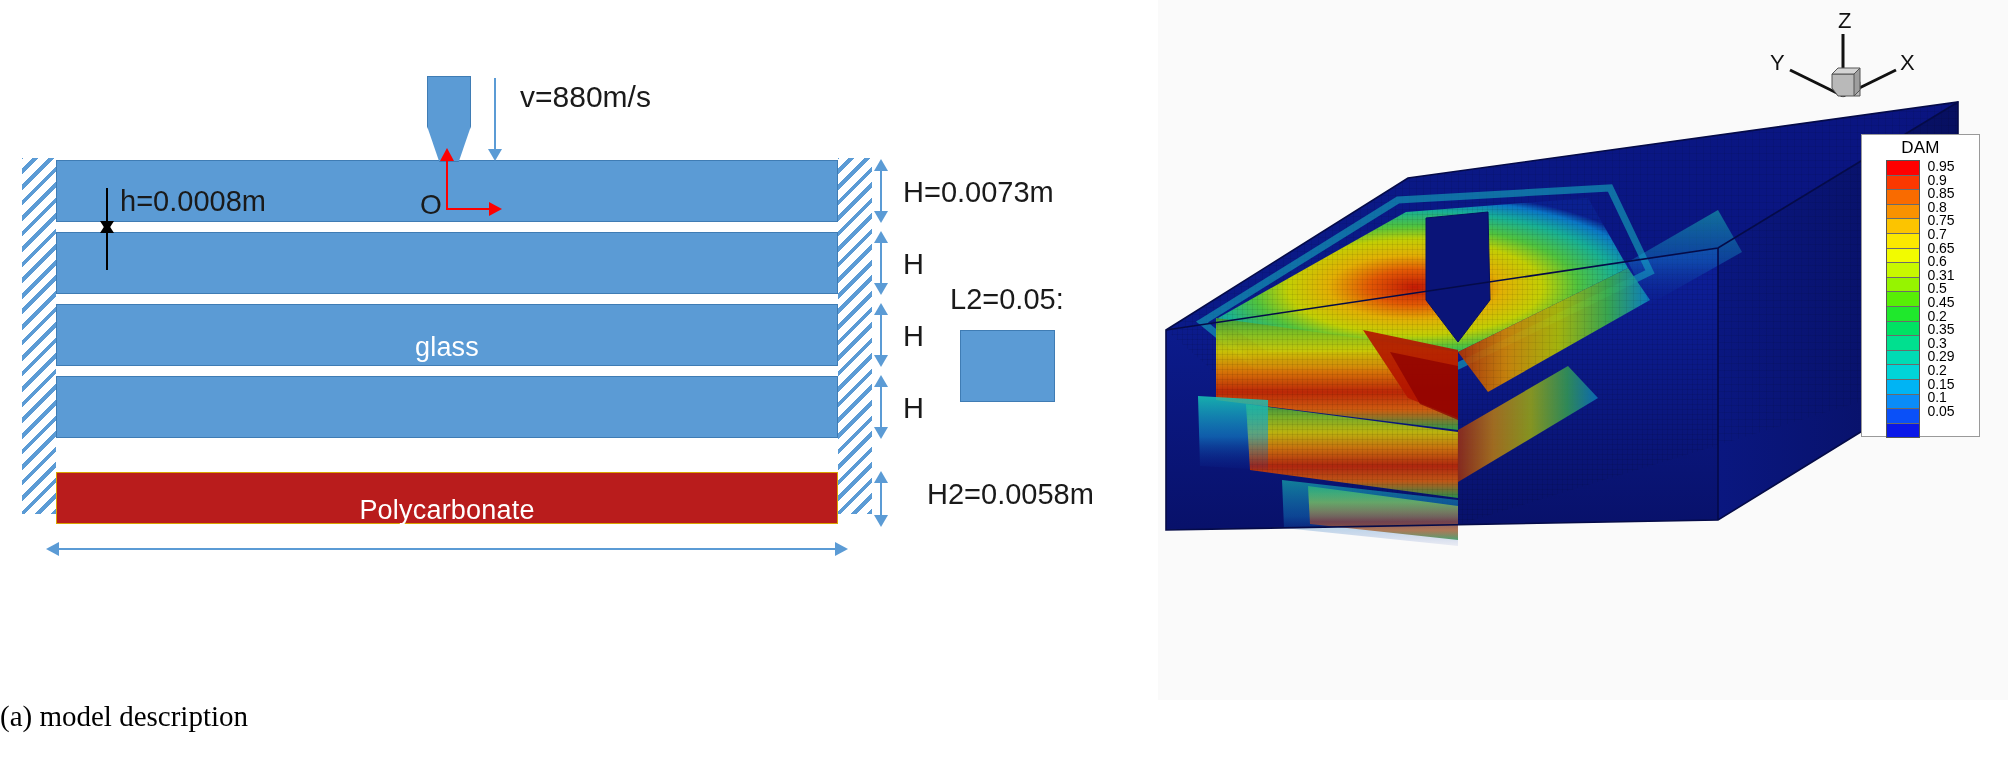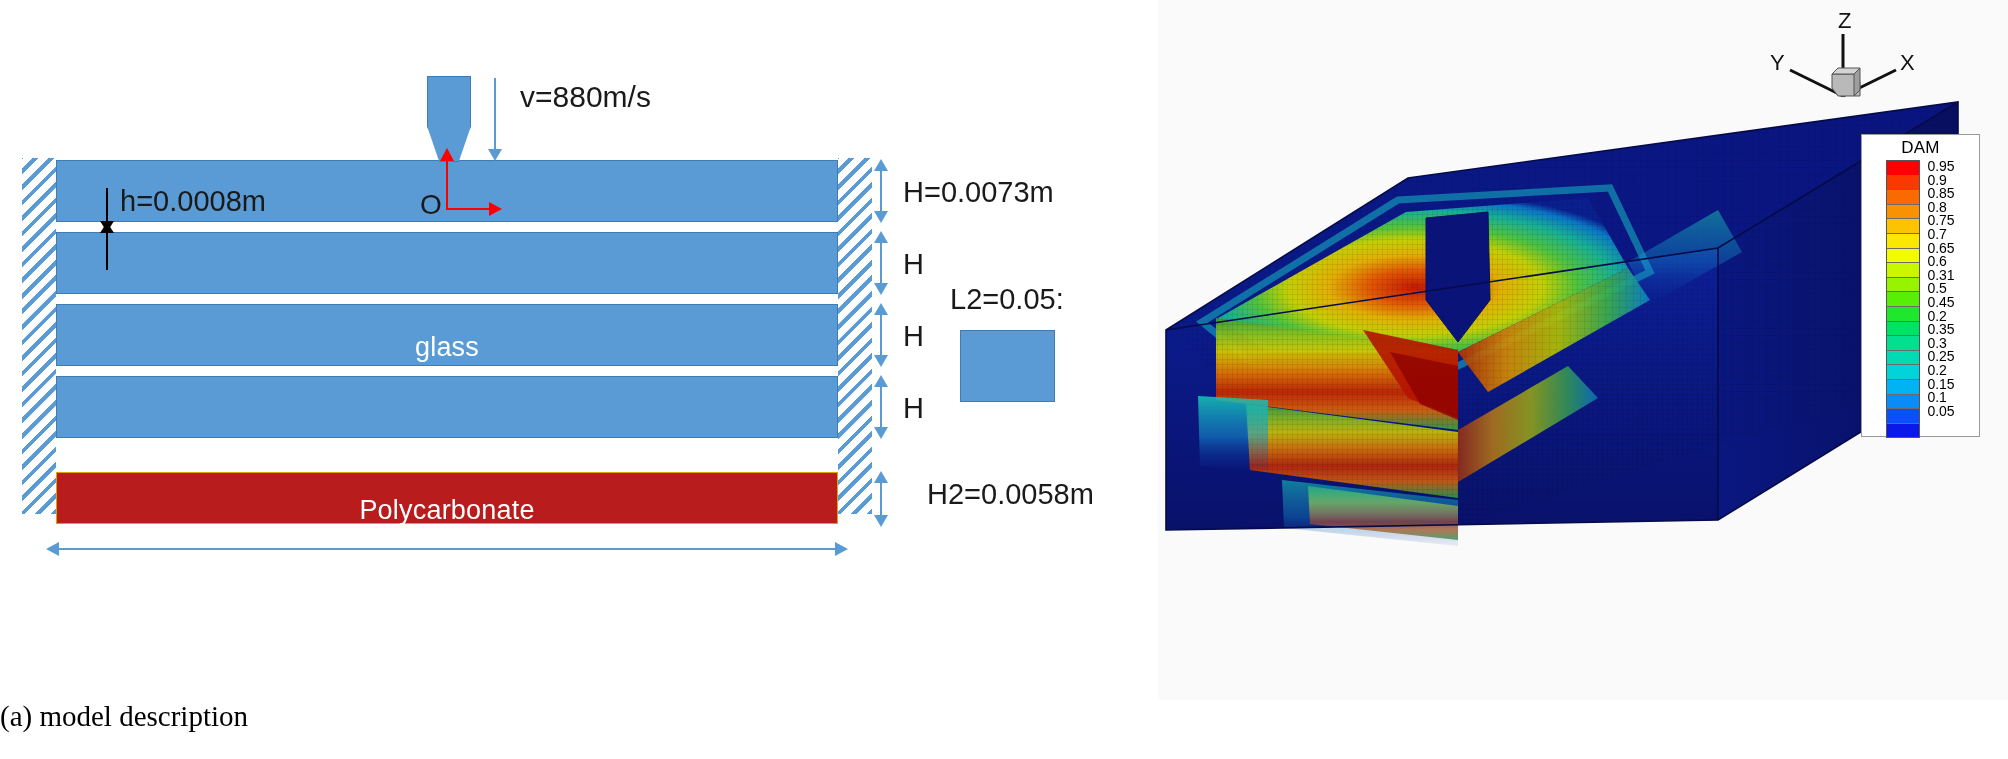--- a/index.html
+++ b/index.html
@@ -325,21 +325,21 @@
             <div class="legend-value">0.75</div>
             <div class="legend-value">0.7</div>
             <div class="legend-value">0.65</div>
             <div class="legend-value">0.6</div>
             <div class="legend-value">0.31</div>
             <div class="legend-value">0.5</div>
             <div class="legend-value">0.45</div>
             <div class="legend-value">0.2</div>
             <div class="legend-value">0.35</div>
             <div class="legend-value">0.3</div>
-            <div class="legend-value">0.25</div>
+            <div class="legend-value">0.29</div>
             <div class="legend-value">0.2</div>
             <div class="legend-value">0.15</div>
             <div class="legend-value">0.1</div>
             <div class="legend-value">0.05</div>
           </div>
       </div>
     </div>
   </div>
 
   <div class="caption" id="caption-a">(a) model description</div>

